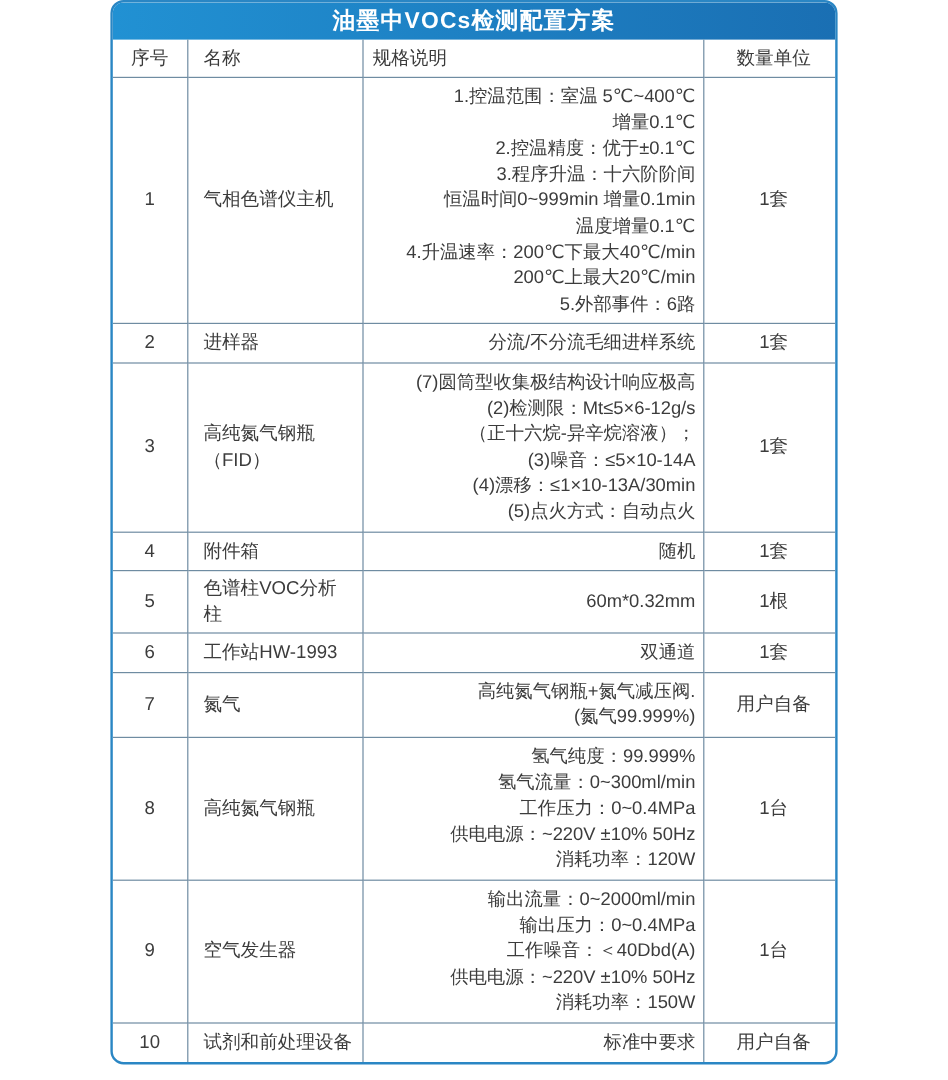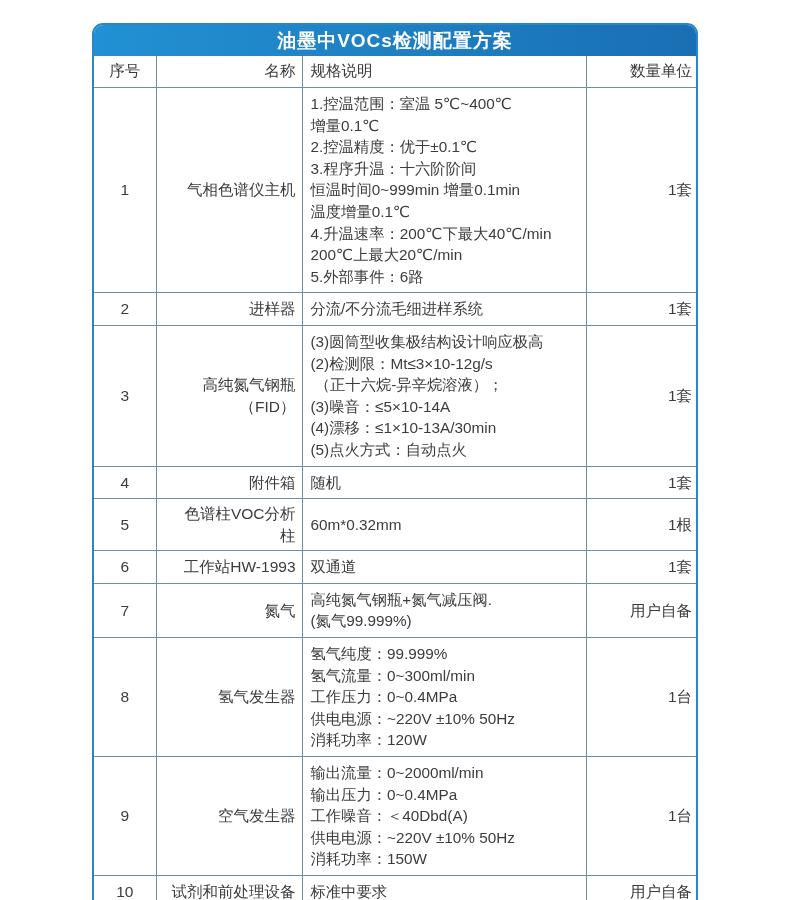--- a/index.html
+++ b/index.html
@@ -7,21 +7,20 @@
     padding: 0;
     background: #ffffff;
     font-family: "Liberation Sans", "DejaVu Sans", sans-serif;
     color: #3a3a3a;
   }
   .page {
     width: 790px;
     height: 900px;
     background: #ffffff;
     box-sizing: border-box;
-    padding-top: 23px;
   }
   .table-wrap {
     width: 602px;
     margin: 0 auto;
     border: 2px solid #2a86c4;
     border-radius: 11px;
     overflow: hidden;
     background: #ffffff;
   }
   .banner {
@@ -47,29 +46,30 @@
     box-sizing: border-box;
     font-weight: normal;
   }
   
   table.spec-table tr :first-child { border-left: none; }
   table.spec-table tr :last-child  { border-right: none; }
   table.spec-table thead th { border-top: none; }
   table.spec-table tbody tr:last-child td { border-bottom: none; }
 
   th.c-no,  td.c-no  { text-align: center; padding: 4px 2px; }
-  th.c-name, td.c-name { text-align: right; padding: 4px 6px 4px 13px; }
+  th.c-name, td.c-name { text-align: left; padding: 4px 6px 4px 13px; }
   th.c-spec, td.c-spec { text-align: left; padding: 5px 6px 5px 8px; }
-  th.c-qty, td.c-qty  { text-align: right; padding: 4px 4px 4px 11px; }
+  th.c-qty, td.c-qty  { text-align: center; padding: 4px 4px 4px 11px; }
 
   thead th { height: 29px; font-size: 15.5px; color: #3a3a3a; }
   td { color: #3c3c3c; }
   .spec-line {
     line-height: 21.6px;
     white-space: pre-wrap;
+    text-align: right;
   }
   td.c-no, td.c-name, td.c-qty { line-height: 21.6px; font-size: 15.5px; }
   td.c-spec { font-size: 15.3px; }
   tbody tr.single td { height: 30px; }
 </style>
 </head>
 <body>
 
 <div class="page">
   <div class="table-wrap">
@@ -111,22 +111,22 @@
             <td class="c-name">进样器</td>
             <td class="c-spec">
               <div class="spec-line">分流/不分流毛细进样系统</div>
             </td>
             <td class="c-qty">1套</td>
           </tr>
           <tr>
             <td class="c-no">3</td>
             <td class="c-name">高纯氮气钢瓶（FID）</td>
             <td class="c-spec">
-              <div class="spec-line">(3)圆筒型收集极结构设计响应极高</div>
-              <div class="spec-line">(2)检测限：Mt≤3×10-12g/s</div>
+              <div class="spec-line">(7)圆筒型收集极结构设计响应极高</div>
+              <div class="spec-line">(2)检测限：Mt≤5×6-12g/s</div>
               <div class="spec-line"> （正十六烷-异辛烷溶液）；</div>
               <div class="spec-line">(3)噪音：≤5×10-14A</div>
               <div class="spec-line">(4)漂移：≤1×10-13A/30min</div>
               <div class="spec-line">(5)点火方式：自动点火</div>
             </td>
             <td class="c-qty">1套</td>
           </tr>
           <tr class="single">
             <td class="c-no">4</td>
             <td class="c-name">附件箱</td>
@@ -155,21 +155,21 @@
             <td class="c-no">7</td>
             <td class="c-name">氮气</td>
             <td class="c-spec">
               <div class="spec-line">高纯氮气钢瓶+氮气减压阀.</div>
               <div class="spec-line">(氮气99.999%)</div>
             </td>
             <td class="c-qty">用户自备</td>
           </tr>
           <tr>
             <td class="c-no">8</td>
-            <td class="c-name">氢气发生器</td>
+            <td class="c-name">高纯氮气钢瓶</td>
             <td class="c-spec">
               <div class="spec-line">氢气纯度：99.999%</div>
               <div class="spec-line">氢气流量：0~300ml/min</div>
               <div class="spec-line">工作压力：0~0.4MPa</div>
               <div class="spec-line">供电电源：~220V ±10% 50Hz</div>
               <div class="spec-line">消耗功率：120W</div>
             </td>
             <td class="c-qty">1台</td>
           </tr>
           <tr>

